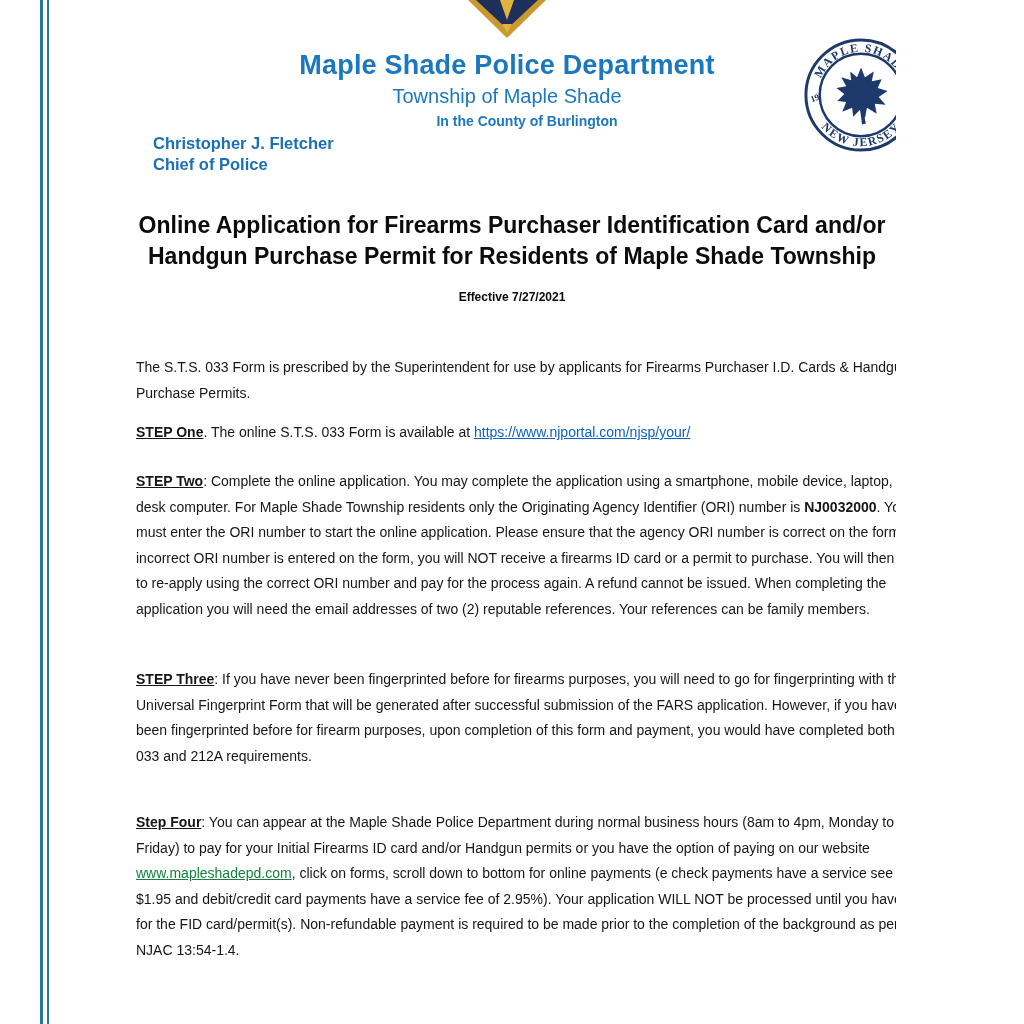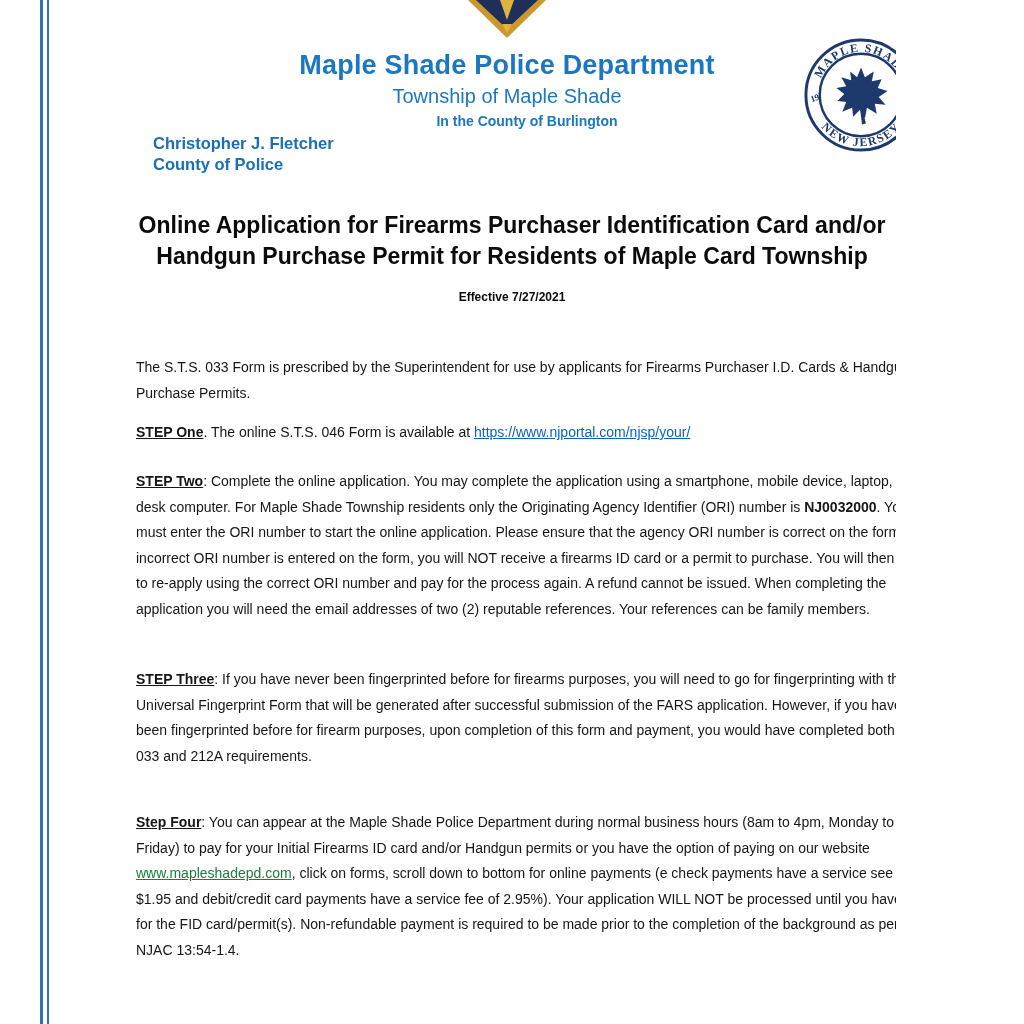--- a/index.html
+++ b/index.html
@@ -71,21 +71,21 @@
       <polygon points="34,24 44,24 39,33" fill="#e0b33c"></polygon>
     </svg>
   </div>
 
   <div class="center-col dept">Maple Shade Police Department</div>
   <div class="center-col town">Township of Maple Shade</div>
   <div class="center-col county">In the County of Burlington</div>
 
   <div class="chief">
     <div>Christopher J. Fletcher</div>
-    <div>County of Police</div>
+    <div>Chief of Police</div>
   </div>
 
   <div class="seal-wrap">
     <svg width="118" height="118" viewBox="0 0 120 120" aria-hidden="true">
       <circle cx="60" cy="60" r="56" fill="none" stroke="#1e3a6d" stroke-width="3"></circle>
       <circle cx="60" cy="60" r="42" fill="none" stroke="#1e3a6d" stroke-width="2.5"></circle>
       <path id="sealTopArc" d="M 16 60 A 44 44 0 0 1 104 60" fill="none"></path>
       <path id="sealBottomArc" d="M 8 60 A 52 52 0 0 0 112 60" fill="none"></path>
       <text class="seal-text" font-size="12" letter-spacing="1.5">
         <textPath href="#sealTopArc" startOffset="50%" text-anchor="middle">MAPLE SHADE</textPath>
@@ -97,27 +97,27 @@
       <text class="seal-text" font-size="9" x="107" y="66" text-anchor="middle" transform="rotate(20 107 63)">22</text>
       <g>
         <path fill="#1e3a6d" d="M60 32 L64 42 L73 36 L71 46 L81 44 L77 53 L87 56 L78 62 L85 70 L74 69 L76 79 L66 73 L64 84 L59 75 L52 82 L51 73 L41 77 L45 67 L36 66 L43 59 L35 53 L45 51 L40 42 L50 45 L49 36 L56 42 Z"></path>
         <path fill="#1e3a6d" d="M59 74 L61 90 L65 89 L62 76 Z"></path>
       </g>
     </svg>
   </div>
 
   <div class="title-block">
     <div class="title-line">Online Application for Firearms Purchaser Identification Card and/or</div>
-    <div class="title-line">Handgun Purchase Permit for Residents of Maple Card Township</div>
+    <div class="title-line">Handgun Purchase Permit for Residents of Maple Shade Township</div>
     <div class="effective">Effective 7/27/2021</div>
   </div>
 
   <p class="para p-intro">The S.T.S. 033 Form is prescribed by the Superintendent for use by applicants for Firearms Purchaser I.D. Cards &amp; Handgun Purchase Permits.</p>
 
-  <p class="para p-step1"><span class="lead">STEP One</span><span>. The online S.T.S. 046 Form is available at </span><a class="link-primary">https://www.njportal.com/njsp/your/</a></p>
+  <p class="para p-step1"><span class="lead">STEP One</span><span>. The online S.T.S. 033 Form is available at </span><a class="link-primary">https://www.njportal.com/njsp/your/</a></p>
 
   <p class="para p-step2"><span class="lead">STEP Two</span><span>: Complete the online application. You may complete the application using a smartphone, mobile device, laptop, or desk computer. For Maple Shade Township residents only the Originating Agency Identifier (ORI) number is </span><span class="b">NJ0032000</span><span>. You must enter the ORI number to start the online application. Please ensure that the agency ORI number is correct on the form. If an incorrect ORI number is entered on the form, you will NOT receive a firearms ID card or a permit to purchase. You will then have to re-apply using the correct ORI number and pay for the process again. A refund cannot be issued. When completing the application you will need the email addresses of two (2) reputable references. Your references can be family members.</span></p>
 
   <p class="para p-step3"><span class="lead">STEP Three</span><span>: If you have never been fingerprinted before for firearms purposes, you will need to go for fingerprinting with the Universal Fingerprint Form that will be generated after successful submission of the FARS application. However, if you have been fingerprinted before for firearm purposes, upon completion of this form and payment, you would have completed both S.T.S 033 and 212A requirements.</span></p>
 
   <p class="para p-step4"><span class="lead">Step Four</span><span>: You can appear at the Maple Shade Police Department during normal business hours (8am to 4pm, Monday to Friday) to pay for your Initial Firearms ID card and/or Handgun permits or you have the option of paying on our website </span><a class="link-visited">www.mapleshadepd.com</a><span>, click on forms, scroll down to bottom for online payments (e check payments have a service see of $1.95 and debit/credit card payments have a service fee of 2.95%). Your application WILL NOT be processed until you have paid for the FID card/permit(s). Non-refundable payment is required to be made prior to the completion of the background as per NJAC 13:54-1.4.</span></p>
 
 </div>
 
 </body></html>

